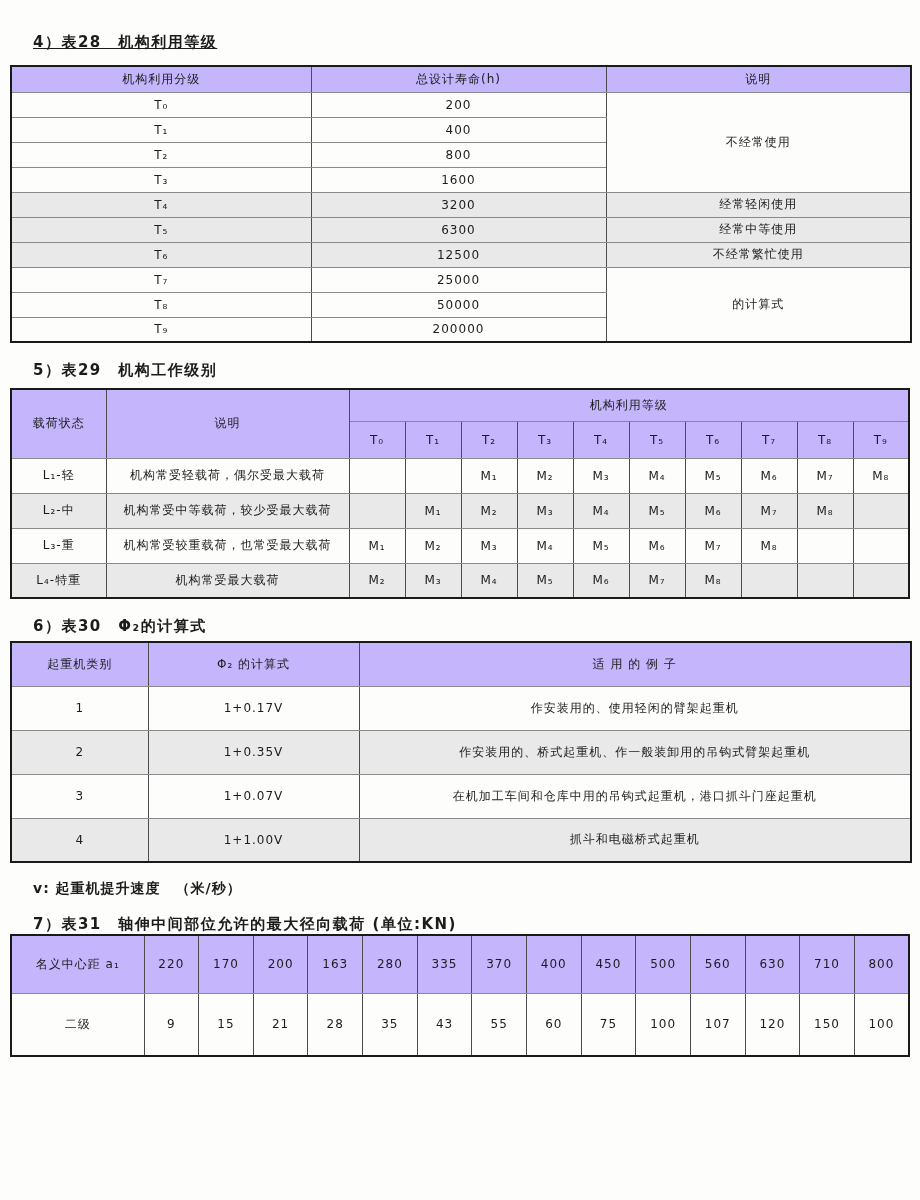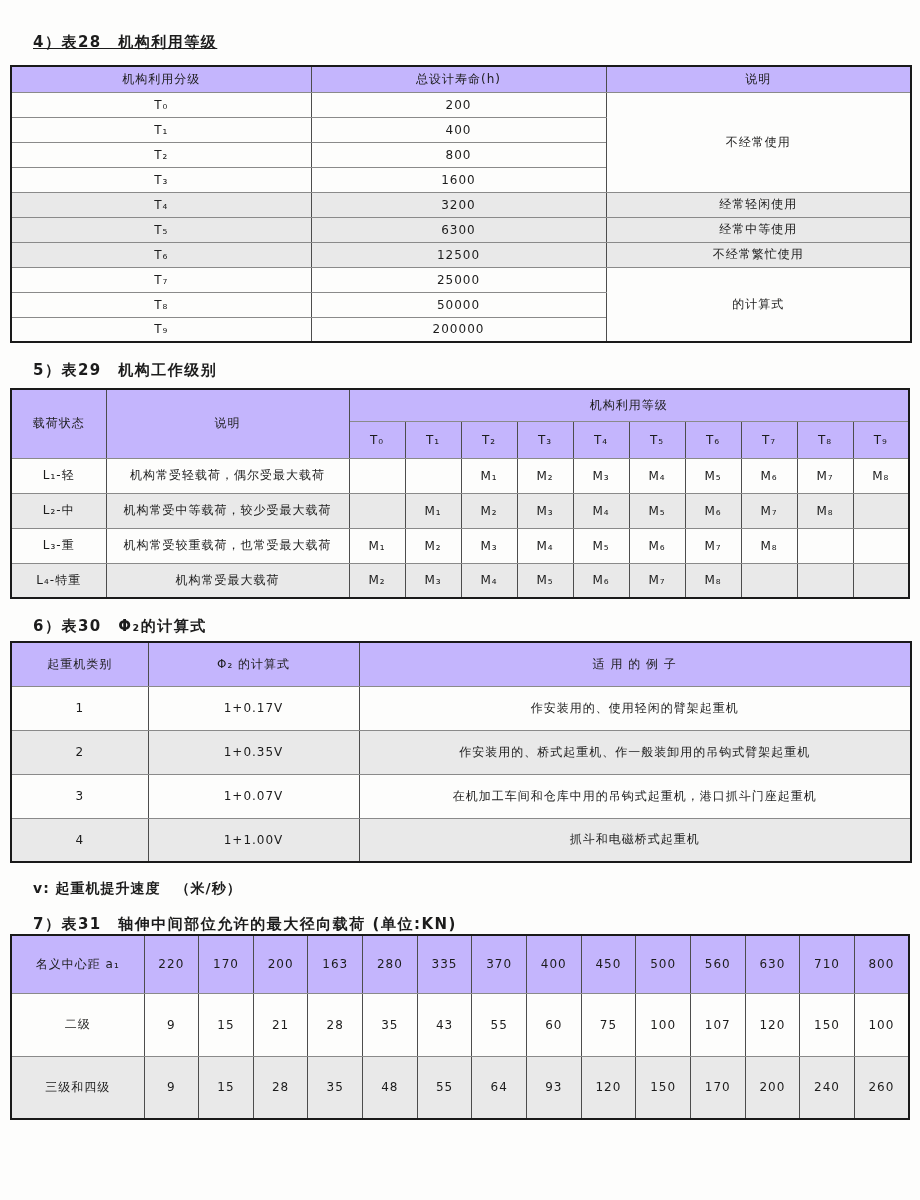--- a/index.html
+++ b/index.html
@@ -292,33 +292,16 @@
       <td>43</td>
       <td>55</td>
       <td>60</td>
       <td>75</td>
       <td>100</td>
       <td>107</td>
       <td>120</td>
       <td>150</td>
       <td>100</td>
     </tr>
-    <tr class="dr">
-      <td class="gy">三级和四级</td>
-      <td class="gy">9</td>
-      <td class="gy">15</td>
-      <td class="gy">28</td>
-      <td class="gy">35</td>
-      <td class="gy">48</td>
-      <td class="gy">55</td>
-      <td class="gy">64</td>
-      <td class="gy">93</td>
-      <td class="gy">120</td>
-      <td class="gy">150</td>
-      <td class="gy">170</td>
-      <td class="gy">200</td>
-      <td class="gy">240</td>
-      <td class="gy">260</td>
-    </tr>
   </tbody>
     </table>
 
 </div>
 
 </body></html>

